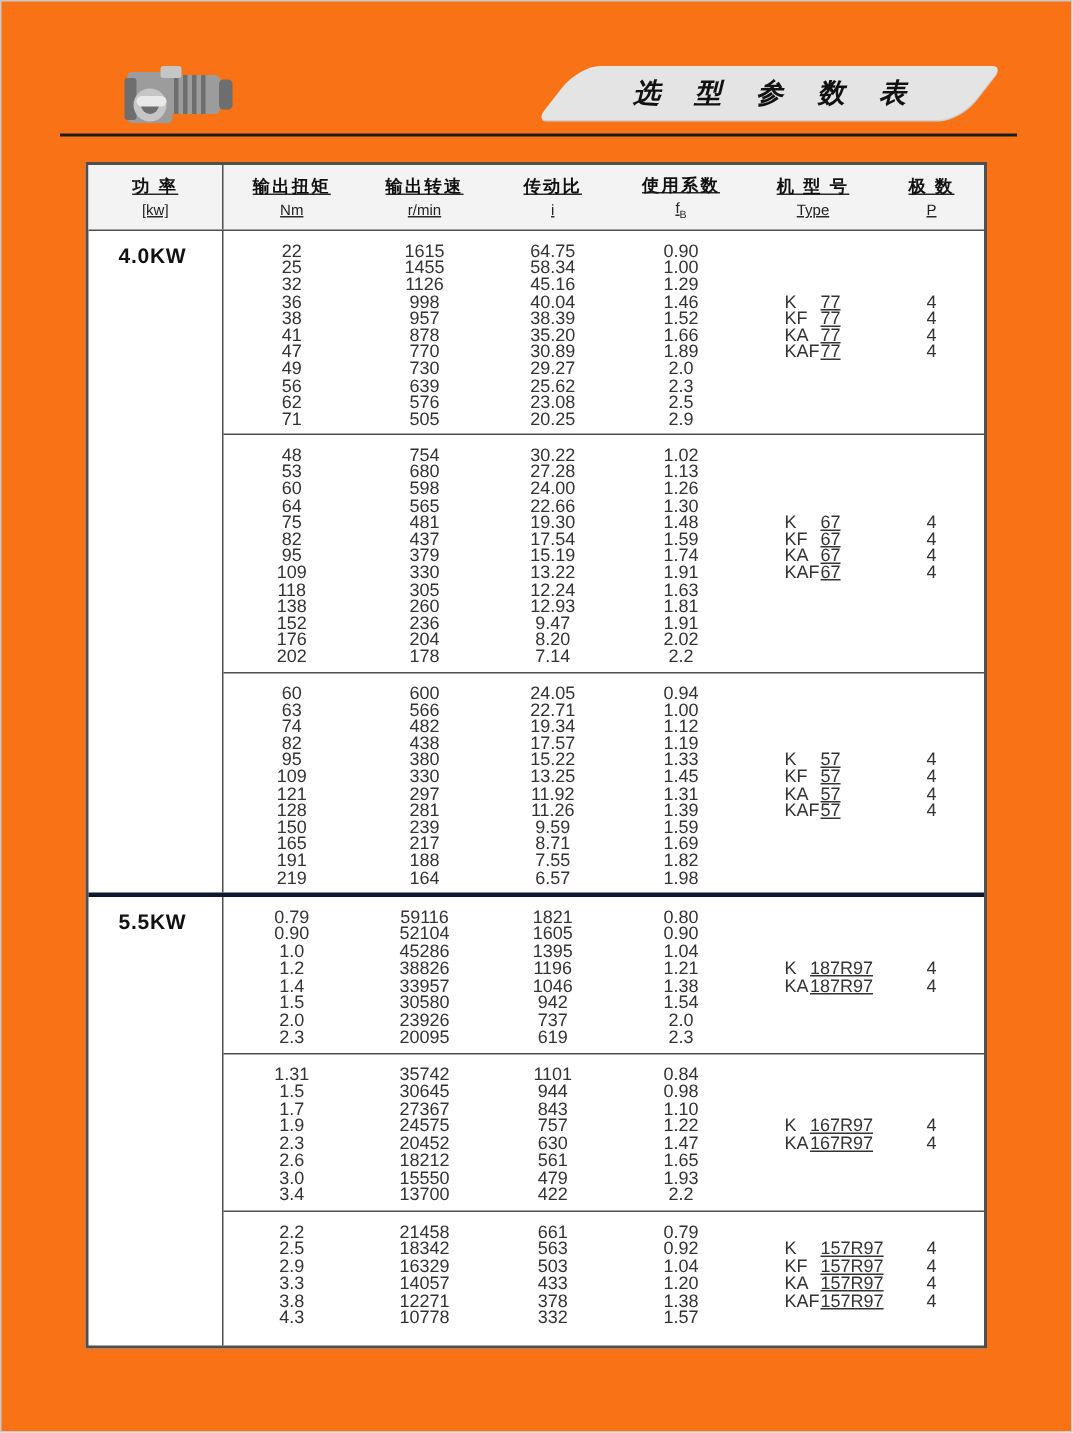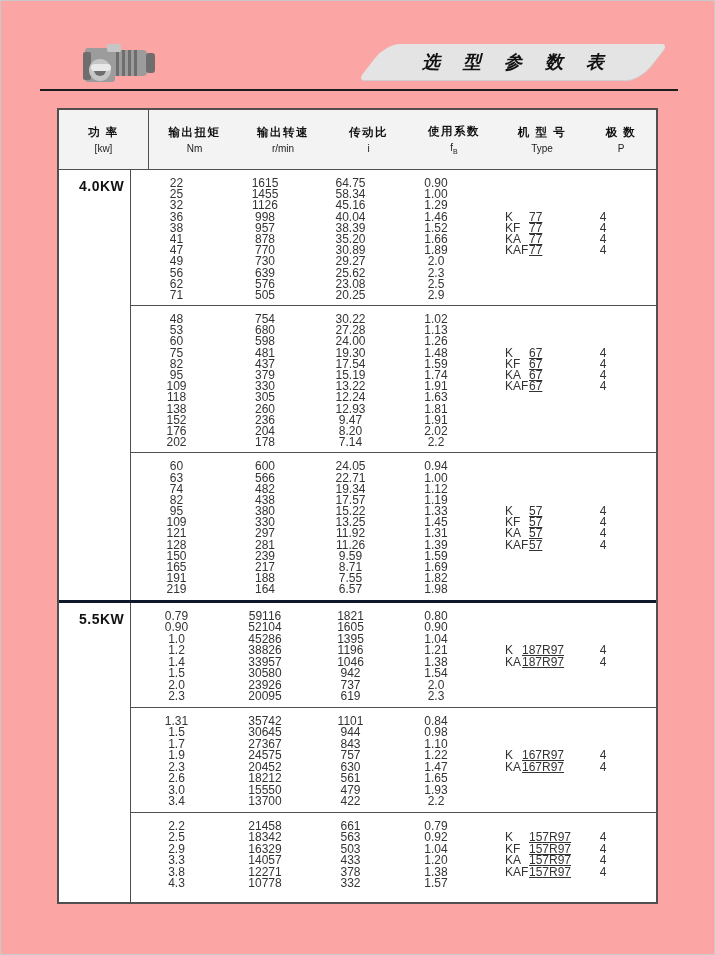--- a/index.html
+++ b/index.html
@@ -1,38 +1,38 @@
 <!DOCTYPE html>
 <html><head>
 <meta charset="utf-8">
 <style>
   * { margin:0; padding:0; box-sizing:border-box; }
   html,body { width:715px; height:955px; background:#ffffff; }
   body { font-family:"Liberation Sans", sans-serif; color:#2a2a2a; position:relative; }
-  .sheet { position:absolute; inset:0; background:#fca5a5; box-shadow: inset 0 0 0 1px #c9c9c9; }
+  .sheet { position:absolute; inset:0; background:#f97316; box-shadow: inset 0 0 0 1px #c9c9c9; }
 
   
   .logo-box { position:absolute; left:63px; top:36px; width:112px; height:57px; }
   .banner-wrap { position:absolute; left:372px; top:44px; width:282px; height:36px; }
   .banner { position:absolute; inset:0; background:#e4e4e4; transform:skewX(-38deg); border-radius:14px 6px 14px 6px; box-shadow:1px 1px 0 #cfcfcf; }
   .banner-title { position:absolute; inset:0; display:flex; align-items:center; justify-content:center; font-size:18px; font-weight:bold; font-style:italic; letter-spacing:9px; color:#111; padding-left:9px; }
   .head-rule { position:absolute; left:40px; top:89px; width:638px; height:2px; background:#1c1c1c; }
 
   
   .ptable { position:absolute; left:57px; top:108px; width:601px; border:2px solid #4f4f4f; background:#fff; }
-  .thead { display:grid; grid-template-columns:90px 91px 86px 85px 86px 90px 68px; height:60px; background:#f3f3f3; border-bottom:1px solid #4f4f4f; }
+  .thead { display:grid; grid-template-columns:90px 91px 86px 85px 86px 90px 68px; height:44px; background:#f3f3f3; border-bottom:1px solid #4f4f4f;text-decoration:underline; }
   .th { display:flex; flex-direction:column; align-items:center; justify-content:center; gap:3px; }
   .th .cn { font-size:11.5px; font-weight:bold; letter-spacing:1.5px; color:#111; }
   .th .unit { font-size:10px; color:#222; }
   .th-power { border-right:1px solid #4f4f4f; }
   sub.fsub { font-size:7px; }
 
   .section { display:flex; }
   .section + .section { border-top:3px solid #0f172a; }
-  .power-col { width:72px; border-right:1px solid #4f4f4f; }
+  .power-col { width:90px; border-right:1px solid #4f4f4f; }
   .power-label { padding:8px 0 0 20px; font-size:14px; font-weight:bold; color:#111; letter-spacing:0.5px; }
   .blocks { flex:1; }
   .block { padding:6px 0; }
   .block + .block { border-top:1px solid #4f4f4f; }
   .s40 { --rh:11.2px; }
   .s55 { --rh:11.5px; }
   .s55 .block:last-child { padding-bottom:14px; }
 
   .row { display:grid; grid-template-columns:91px 86px 85px 86px 90px 68px; height:var(--rh); align-items:center; font-size:12px; color:#333; }
   .cell { text-align:center; white-space:nowrap; }
@@ -219,20 +219,28 @@
               </div>
               <div class="row">
                 <div class="cell">60</div>
                 <div class="cell">598</div>
                 <div class="cell">24.00</div>
                 <div class="cell">1.26</div>
                 <div class="cell type-cell"></div>
                 <div class="cell poles-cell"></div>
               </div>
               <div class="row">
+                <div class="cell">64</div>
+                <div class="cell">565</div>
+                <div class="cell">22.66</div>
+                <div class="cell">1.30</div>
+                <div class="cell type-cell"></div>
+                <div class="cell poles-cell"></div>
+              </div>
+              <div class="row">
                 <div class="cell">75</div>
                 <div class="cell">481</div>
                 <div class="cell">19.30</div>
                 <div class="cell">1.48</div>
                 <div class="cell type-cell"><span class="tprefix">K</span><span class="tmodel">67</span></div>
                 <div class="cell poles-cell">4</div>
               </div>
               <div class="row">
                 <div class="cell">82</div>
                 <div class="cell">437</div>

